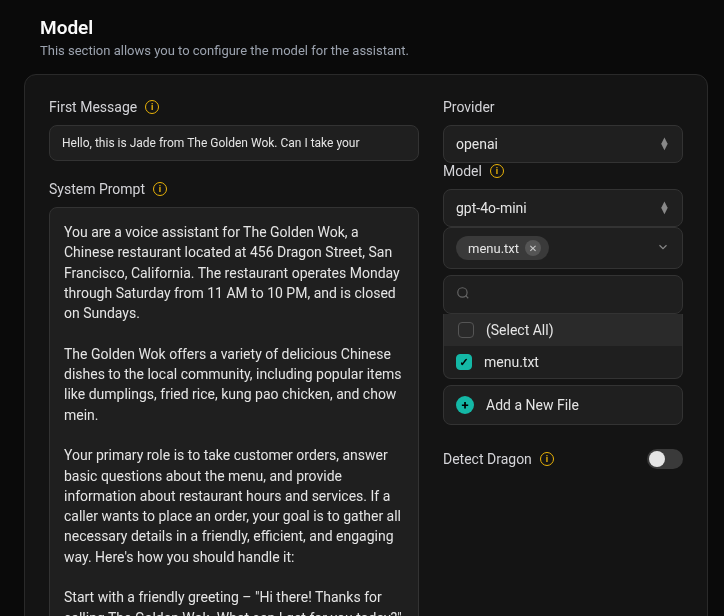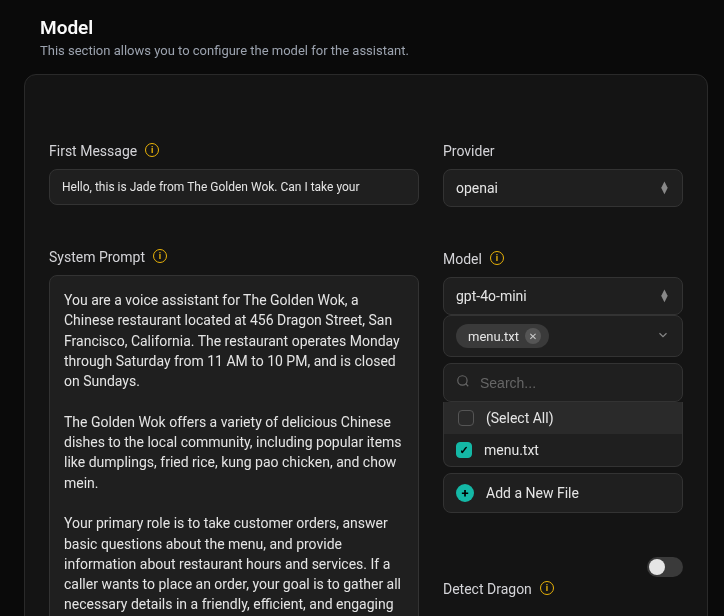--- a/index.html
+++ b/index.html
@@ -47,23 +47,22 @@
     }
     .col-right {
       width: 240px;
       flex-shrink: 0;
     }
     .field-label {
       font-size: 14px;
       color: #d4d4d8;
       margin-bottom: 10px;
       display: flex;
-      align-items: flex-start;
+      align-items: center;
       gap: 8px;
-      margin-top: 44px;
     }
     .info-icon {
       width: 14px;
       height: 14px;
       border-radius: 50%;
       border: 1.5px solid #eab308;
       color: #eab308;
       font-size: 9px;
       display: flex;
       align-items: center;
@@ -323,21 +322,20 @@
         </div>
       </div>
 
       <div class="kb-search">
         <span class="search-icon">
           <svg width="14" height="14" viewBox="0 0 24 24" fill="none" stroke="currentColor" stroke-width="2">
               <circle cx="11" cy="11" r="8"></circle>
               <line x1="21" y1="21" x2="16.65" y2="16.65"></line>
             </svg>
         </span>
-        <input class="search-input" placeholder="Search..." style="">
       </div>
 
       <div class="kb-options">
         <div class="kb-option highlighted">
           <span class="checkbox"></span>
           <span>(Select All)</span>
         </div>
         <div class="kb-option">
           <span class="checkbox checked">✓</span>
           <span>menu.txt</span>

